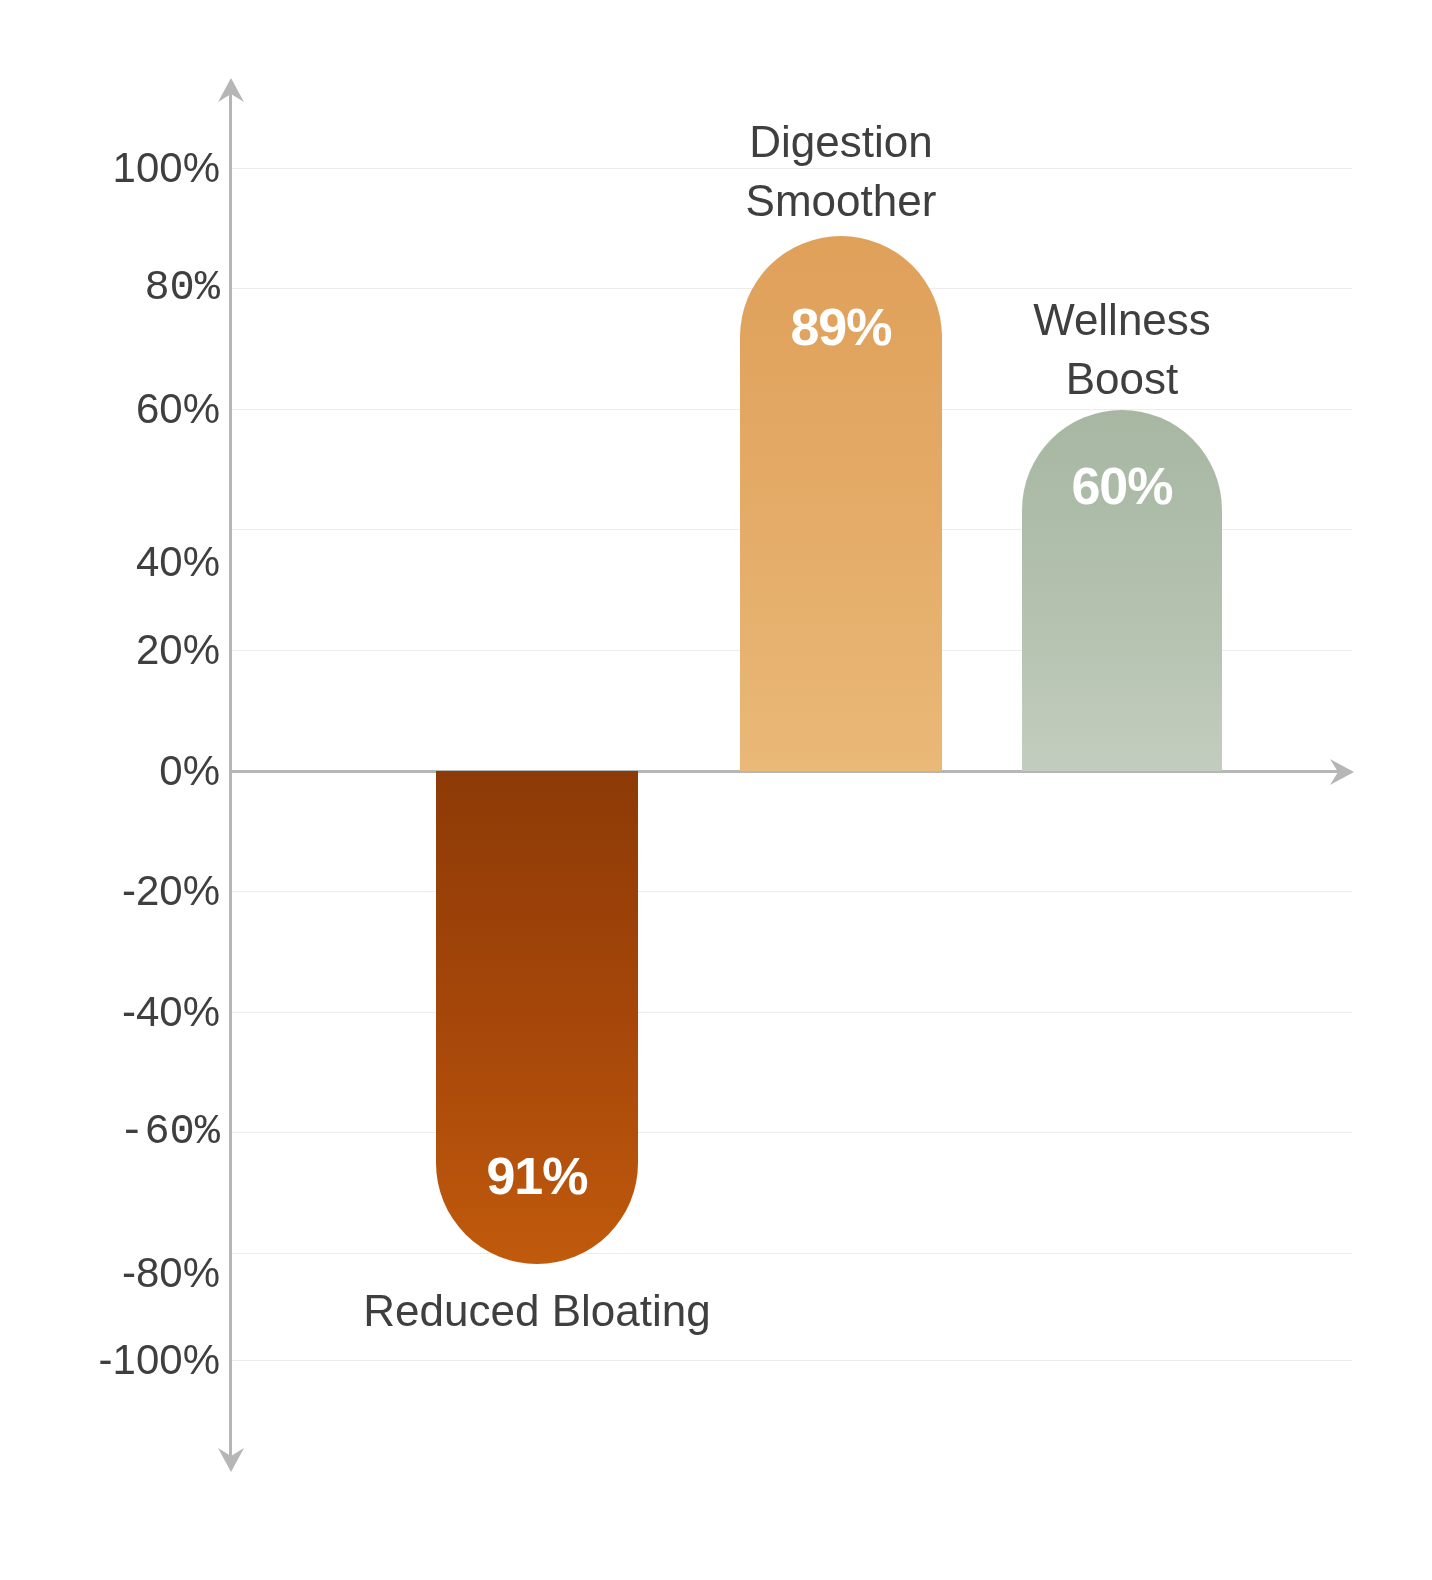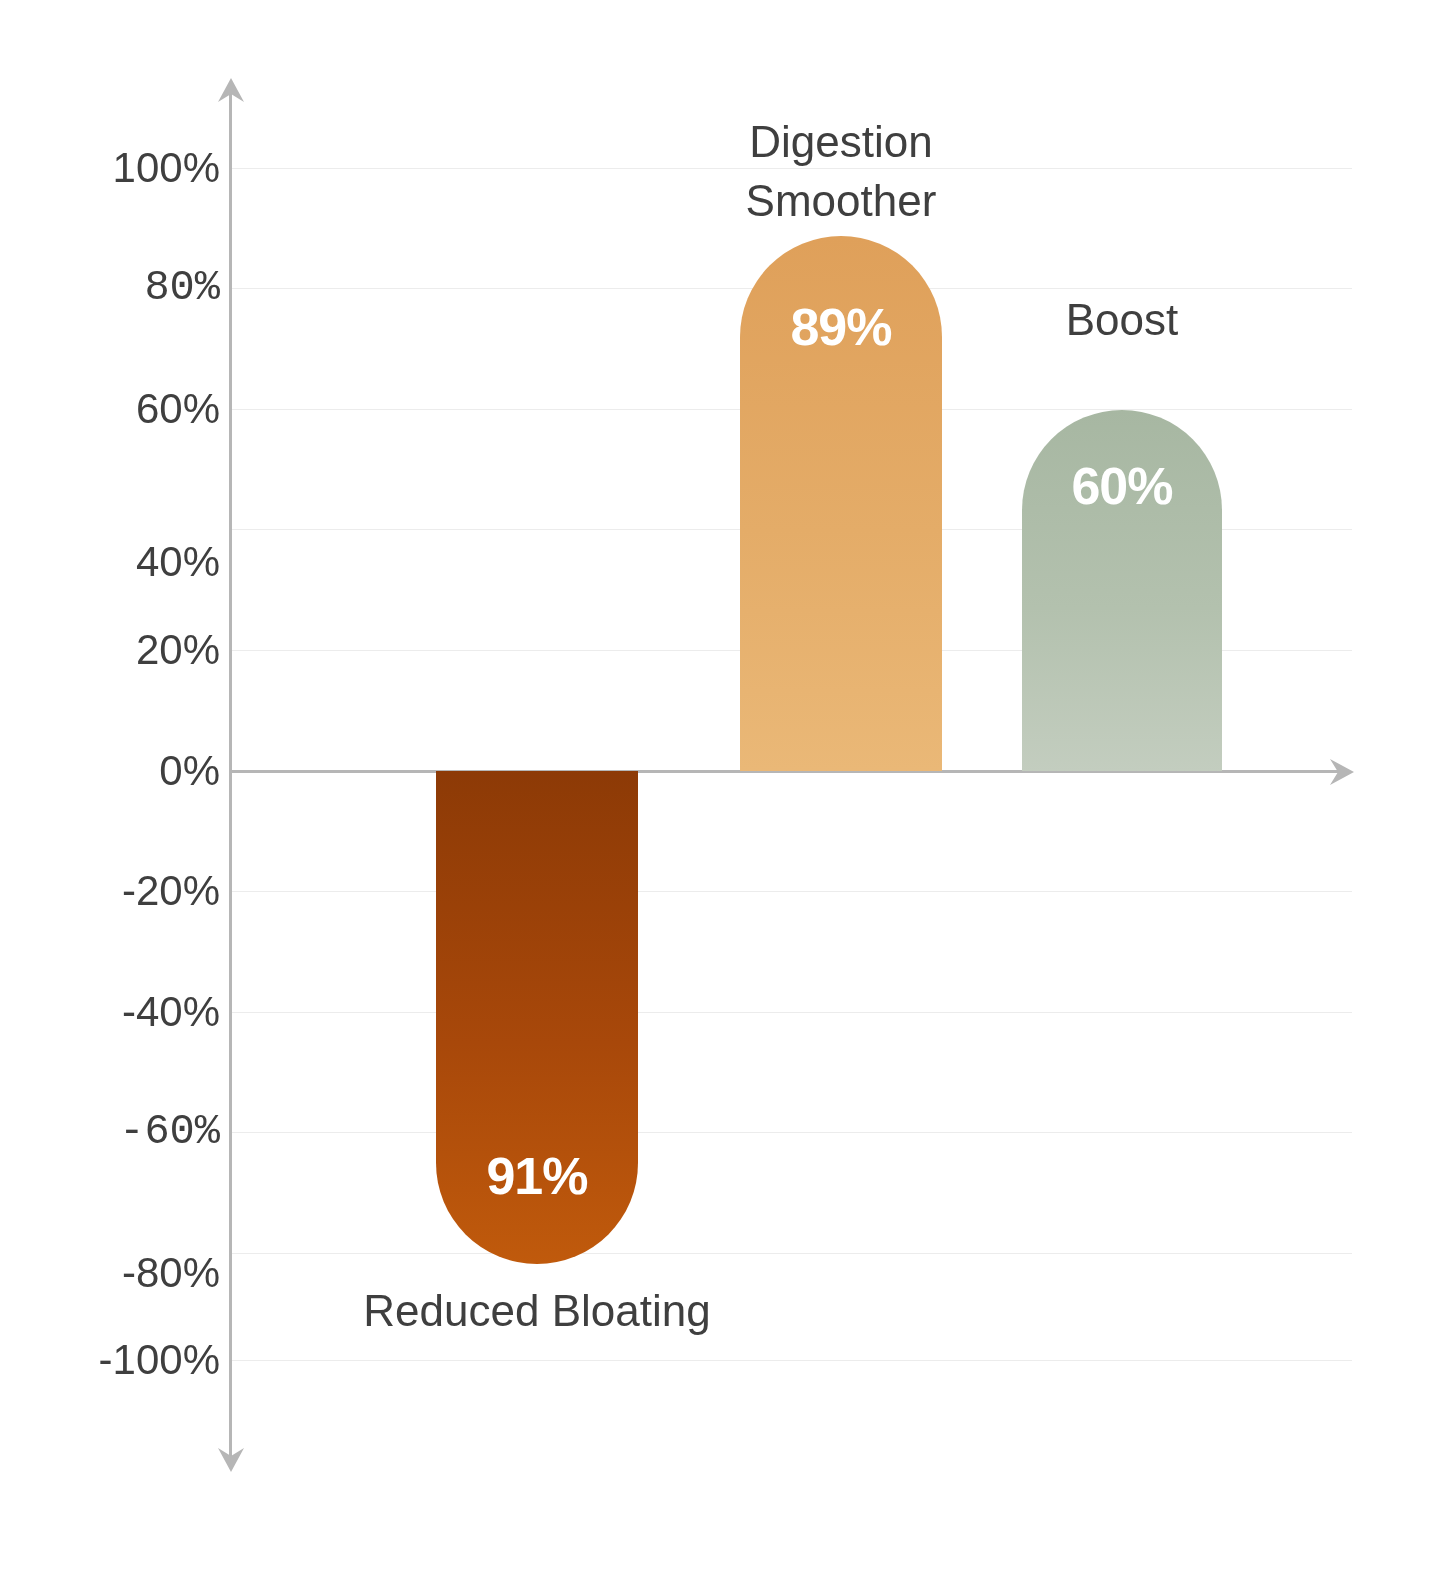--- a/index.html
+++ b/index.html
@@ -190,17 +190,18 @@
       <div>Digestion</div>
       <div>Smoother</div>
     </div>
 
     <div class="bar up" style="left:1022px; top:410px; width:200px; height:361px;
                 background:linear-gradient(to bottom,#a7b7a2 0%,#b3c1ae 55%,#c3cdbf 100%);">
       <span class="sr-only">60</span>
     </div>
     <div class="bar-value" style="left:1022px; top:460px; width:200px;">60%</div>
     <div class="bar-label" style="left:942px; top:290px; width:360px;">
+      <div>Wellness</div>
       <div>Boost</div>
     </div>
 
   </div>
 </div>
 
 </body></html>

